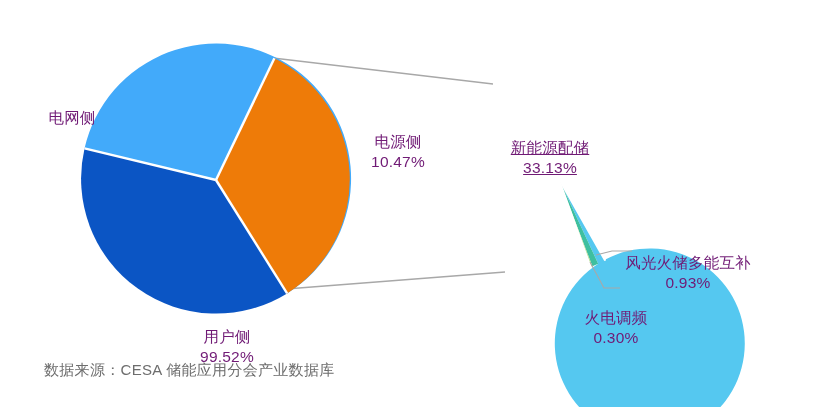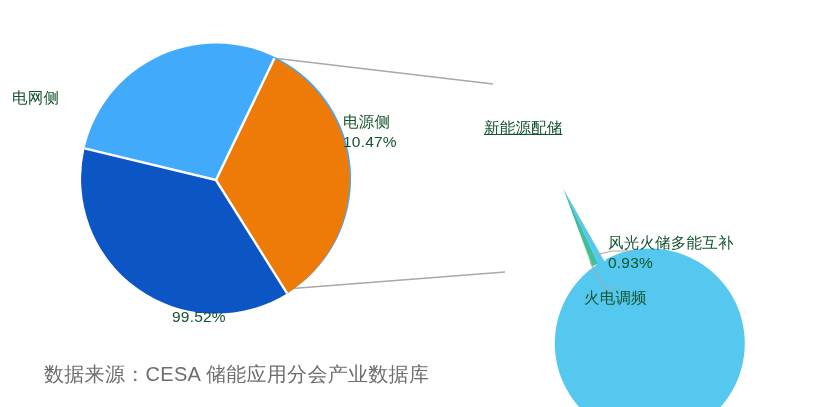--- a/index.html
+++ b/index.html
@@ -19,35 +19,36 @@
   }
   #chart-svg {
     position: absolute;
     left: 0;
     top: 0;
     width: 839px;
     height: 407px;
   }
   .lbl {
     position: absolute;
-    color: #14532d;
+    color: #701a75;
     font-size: 15.5px;
     line-height: 1.28;
-    text-align: left;
+    text-align: center;
     white-space: nowrap;
     letter-spacing: 0.2px;
+    margin-top: 20px;
   }
   .lbl .name { display: block; }
   .lbl .val  { display: block; }
   .src-note {
     position: absolute;
     left: 44px;
     top: 361px;
     color: #6d6d6d;
-    font-size: 20px;
+    font-size: 15px;
     white-space: nowrap;
     letter-spacing: 0.3px;
   }
 </style>
 </head>
 <body>
 
 <div id="stage">
 
   <svg id="chart-svg" viewBox="0 0 839 407">
@@ -95,31 +96,34 @@
   <div class="lbl" style="left:12px; top:88px; width:120px;">
     <span class="name">电网侧</span>
   </div>
 
   <div class="lbl" style="left:343px; top:112px; width:110px;">
     <span class="name">电源侧</span>
     <span class="val">10.47%</span>
   </div>
 
   <div class="lbl" style="left:172px; top:307px; width:110px;">
+    <span class="name">用户侧</span>
     <span class="val">99.52%</span>
   </div>
 
   <div class="lbl" style="left:484px; top:118px; width:132px;text-decoration:underline;">
     <span class="name">新能源配储</span>
+    <span class="val">33.13%</span>
   </div>
 
   <div class="lbl" style="left:608px; top:233px; width:160px;">
     <span class="name">风光火储多能互补</span>
     <span class="val">0.93%</span>
   </div>
 
-  <div class="lbl" style="left:584px; top:288px; width:122px;">
+  <div class="lbl" style="left:555px; top:288px; width:122px;">
     <span class="name">火电调频</span>
+    <span class="val">0.30%</span>
   </div>
 
   <div class="src-note">数据来源：CESA 储能应用分会产业数据库</div>
 
 </div>
 
 </body></html>

